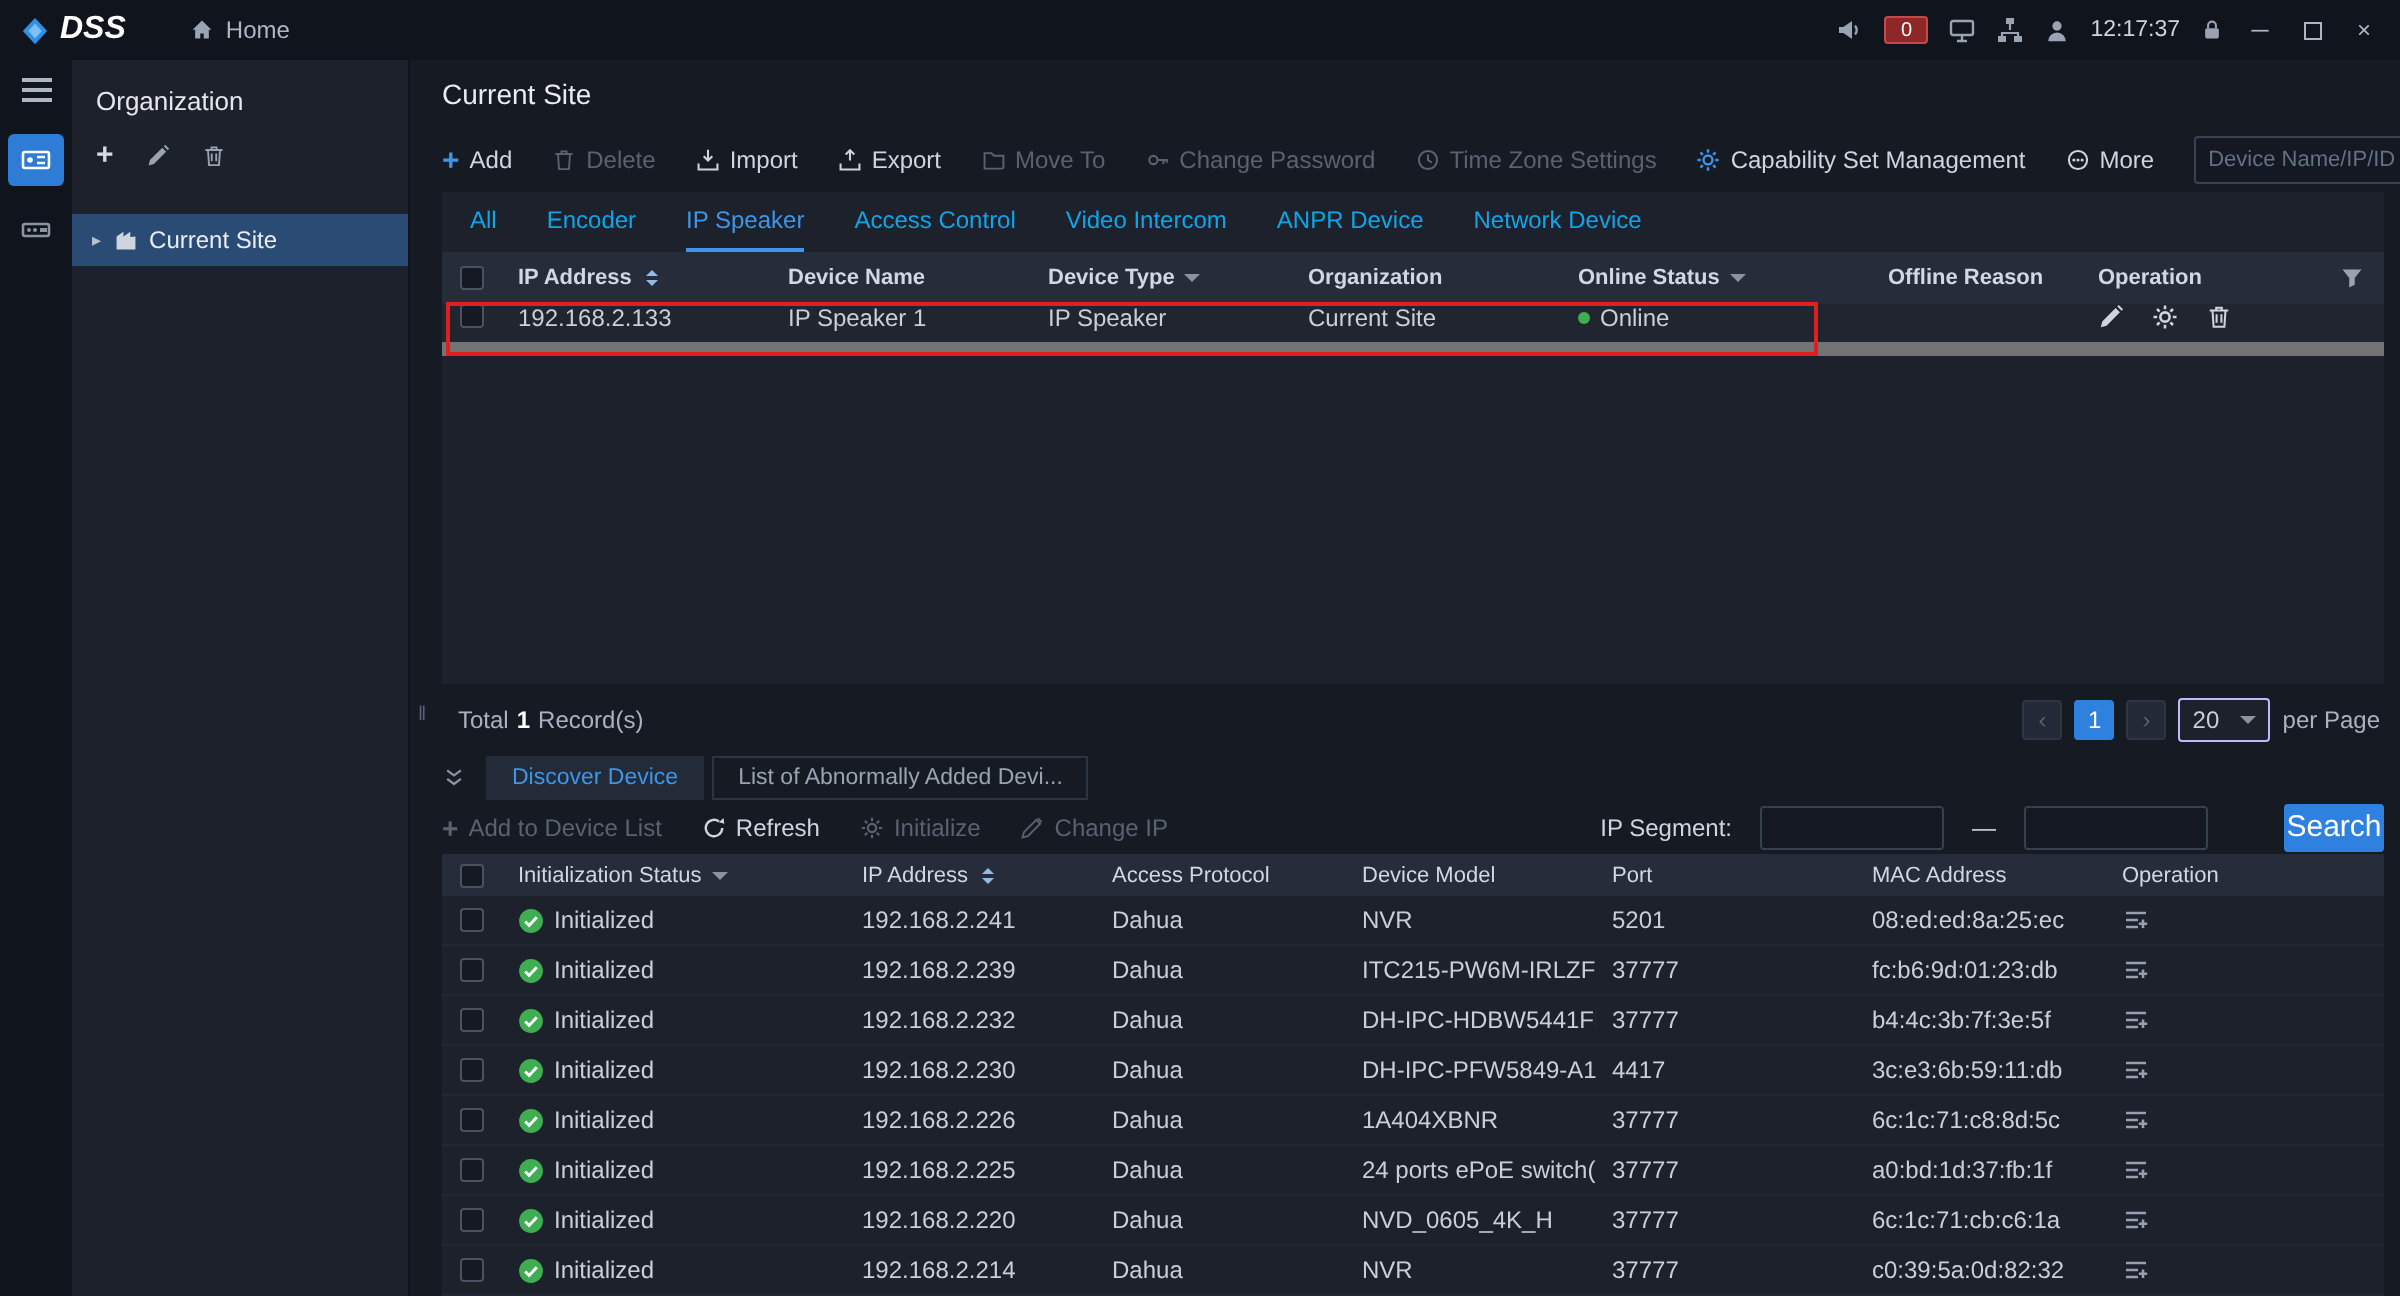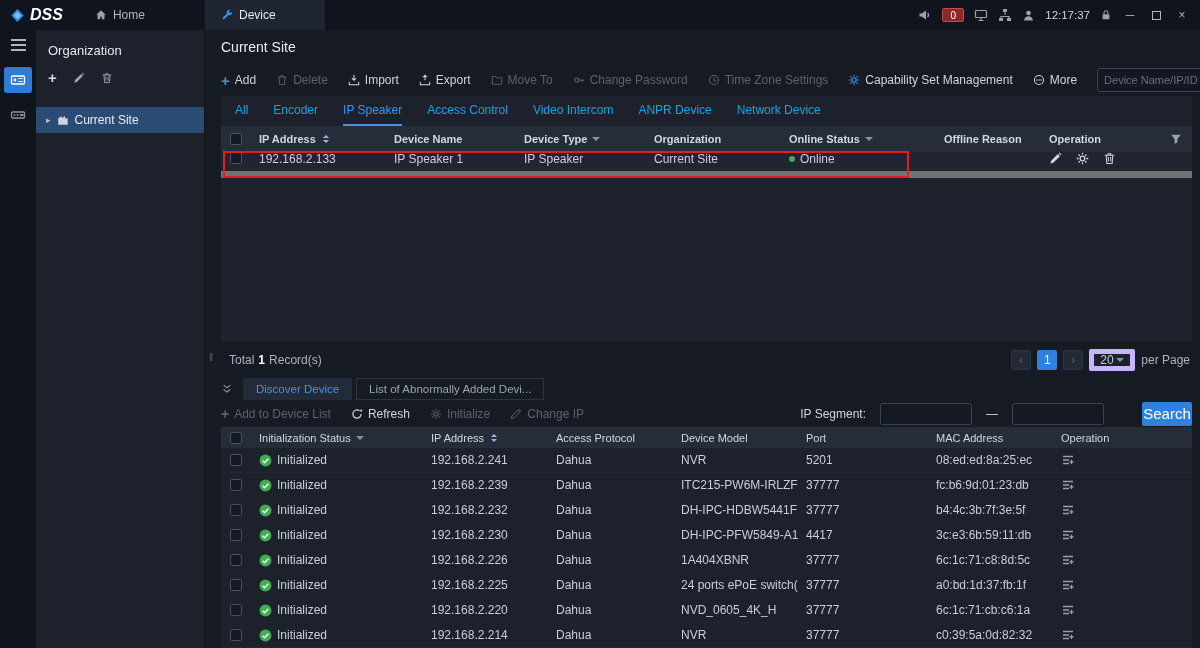--- a/index.html
+++ b/index.html
@@ -75,21 +75,21 @@
   .opicon{display:inline-flex;color:#cfd5de;cursor:pointer}
   .funnel{margin-left:auto;padding-right:10px;cursor:pointer}
 
   
   .footer{height:36px;display:flex;align-items:center;padding:0 10px 0 24px;color:#aab2bf;position:relative}
   .footer b{color:#fff;margin:0 4px}
   .split-handle{position:absolute;left:4px;top:10px;color:#5a6270;font-size:10px}
   .pager{margin-left:auto;display:flex;align-items:center;gap:6px}
   .pbtn{width:20px;height:20px;background:#232936;border:1px solid #2e3545;color:#5a6270;display:flex;align-items:center;justify-content:center;border-radius:2px;cursor:pointer}
   .pbtn.active{background:#2f81e0;border-color:#2f81e0;color:#fff}
-  .ppsel{width:46px;height:22px;border:5px solid #c4b5fd;background:#1c212b;display:flex;align-items:center;justify-content:space-between;padding:0 6px;border-radius:2px;color:#c9cfd9;cursor:pointer}
+  .ppsel{width:46px;height:22px;border:1px solid #c4b5fd;background:#1c212b;display:flex;align-items:center;justify-content:space-between;padding:0 6px;border-radius:2px;color:#c9cfd9;cursor:pointer}
 
   
   .bottom{flex:1;display:flex;flex-direction:column;padding:0 8px 0 16px;overflow:hidden}
   .btabs{height:26px;display:flex;align-items:center;gap:4px}
   .collapse{color:#8a93a2;margin-right:6px;cursor:pointer}
   .btab{padding:4px 12px;font-size:11.5px;color:#9aa3b2;border:1px solid transparent;cursor:pointer}
   .btab.active{color:#3d96ea;background:#232a38}
   .btab.inactive{border-color:#2c3442}
   .btoolbar{height:30px;display:flex;align-items:center;gap:20px;white-space:nowrap}
   .ip-seg{margin-left:auto;display:flex;align-items:center;gap:14px;color:#cfd5de}
@@ -117,28 +117,20 @@
       <span>DSS</span>
     </div>
     <div class="top-tab">
       <span class="icon">
         <svg width="12" height="12" viewBox="0 0 14 14">
             <path d="M7 1.5L1.5 6.8H3V12h3V9h2v3h3V6.8h1.5z" fill="currentColor"></path>
           </svg>
       </span>
       <span>Home</span>
     </div>
-    <div class="top-tab device">
-      <span class="icon blue" style="color:#3d96ea">
-        <svg width="12" height="12" viewBox="0 0 14 14">
-            <path d="M12.8 3.1a3.1 3.1 0 0 1-4.2 3.9L4 11.6a1.2 1.2 0 0 1-1.7-1.7l4.6-4.5a3.1 3.1 0 0 1 3.9-4.2L8.9 3.1l2 2z" fill="currentColor"></path>
-          </svg>
-      </span>
-      <span>Device</span>
-    </div>
     <div class="top-right">
       <span class="icon">
         <svg width="14" height="14" viewBox="0 0 14 14">
             <path d="M1.5 5.5v3h2.2L8 11.5v-9L3.7 5.5z" fill="currentColor"></path>
             <path d="M9.5 4.8a3.2 3.2 0 0 1 0 4.4" stroke="currentColor" fill="none" stroke-width="1.2"></path>
           </svg>
       </span>
       <span class="badge">0</span>
       <span class="icon">
         <svg width="14" height="14" viewBox="0 0 14 14">

